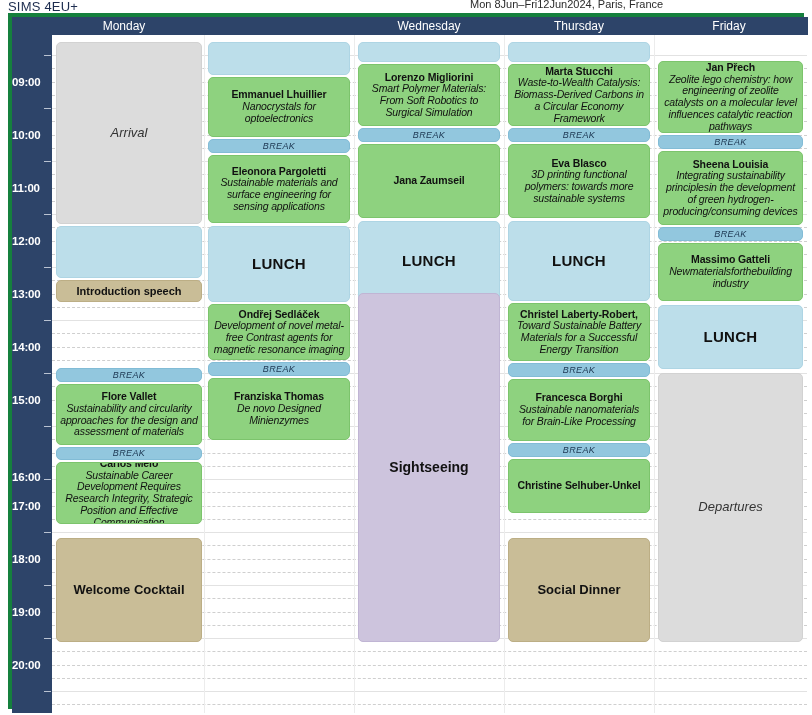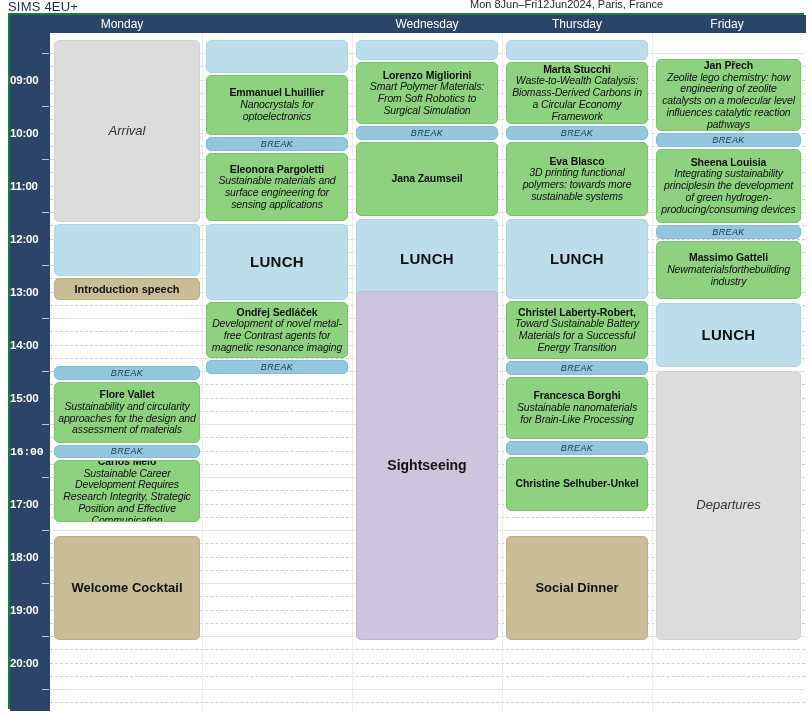--- a/index.html
+++ b/index.html
@@ -23,21 +23,21 @@
   #daterange{
     position:absolute;left:470px;top:-2px;
     font-size:11px;color:#2b2b2b;white-space:nowrap;
   }
   
   #cal{
     position:absolute;left:8px;top:13px;
     width:796px;height:696px;
     background:#000000;
     box-sizing:border-box;
-    border:2px solid #15803d;
+    border:4px solid #15803d;
   }
   #dayheader{
     position:absolute;left:0;top:0;width:796px;height:18px;
     background:#2d4469;
   }
   .dayname{
     position:absolute;top:1px;height:16px;line-height:16px;
     text-align:center;color:#ffffff;font-size:12px;
   }
   
@@ -141,21 +141,21 @@
   </div>
 
   <div id="gutter">
     <div class="timelabel" style="top:41px;">09:00</div>
     <div class="timelabel" style="top:94px;">10:00</div>
     <div class="timelabel" style="top:147px;">11:00</div>
     <div class="timelabel" style="top:200px;">12:00</div>
     <div class="timelabel" style="top:253px;">13:00</div>
     <div class="timelabel" style="top:306px;">14:00</div>
     <div class="timelabel" style="top:359px;">15:00</div>
-    <div class="timelabel" style="top:412px;font-family:Liberation Mono, monospace;">16:00</div>
+    <div class="timelabel" style="top:436px;">16:00</div>
     <div class="timelabel" style="top:465px;">17:00</div>
     <div class="timelabel" style="top:518px;">18:00</div>
     <div class="timelabel" style="top:571px;">19:00</div>
     <div class="timelabel" style="top:624px;">20:00</div>
   <div class="tick" style="top: 20px;"></div>
       <div class="tick" style="top: 73px;"></div>
       <div class="tick" style="top: 126px;"></div>
       <div class="tick" style="top: 179px;"></div>
       <div class="tick" style="top: 232px;"></div>
       <div class="tick" style="top: 285px;"></div>
@@ -278,20 +278,26 @@
     </div>
     <div class="ev talk" style="left:156px;top:269px;width:142px;height:56px;">
       <div class="evinner">
         <span class="spk">Ondřej Sedláček</span>
         <span class="ttl">Development of novel metal-free Contrast agents for magnetic resonance imaging</span>
       </div>
     </div>
     <div class="ev brk" style="left:156px;top:327px;width:142px;height:14px;">
       <span class="lbl">BREAK</span>
     </div>
+    <div class="ev talk" style="left:156px;top:343px;width:142px;height:62px;">
+      <div class="evinner">
+        <span class="spk">Franziska Thomas</span>
+        <span class="ttl">De novo Designed Minienzymes</span>
+      </div>
+    </div>
 
     <div class="ev plain" style="left:306px;top:7px;width:142px;height:20px;"></div>
     <div class="ev talk" style="left:306px;top:29px;width:142px;height:62px;">
       <div class="evinner">
         <span class="spk">Lorenzo Migliorini</span>
         <span class="ttl">Smart Polymer Materials: From Soft Robotics to Surgical Simulation</span>
       </div>
     </div>
     <div class="ev brk" style="left:306px;top:93px;width:142px;height:14px;">
       <span class="lbl">BREAK</span>

